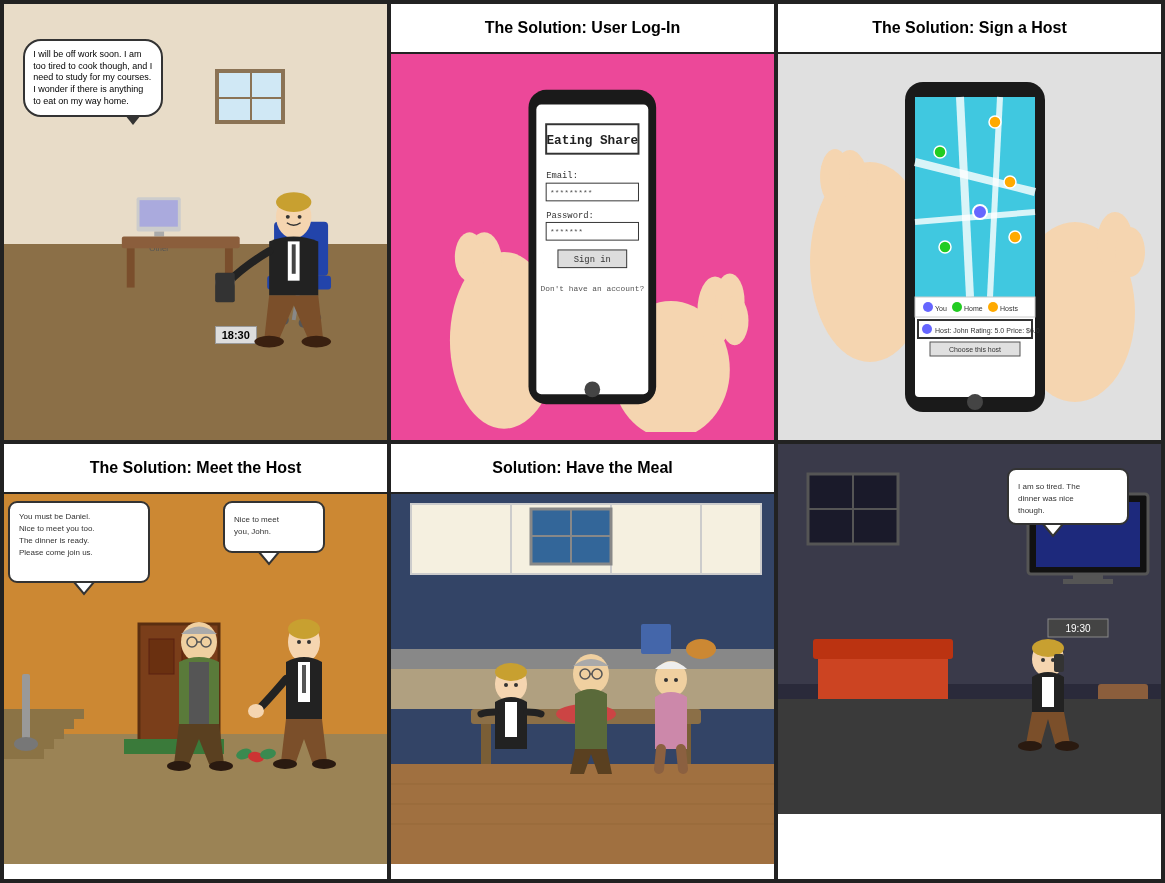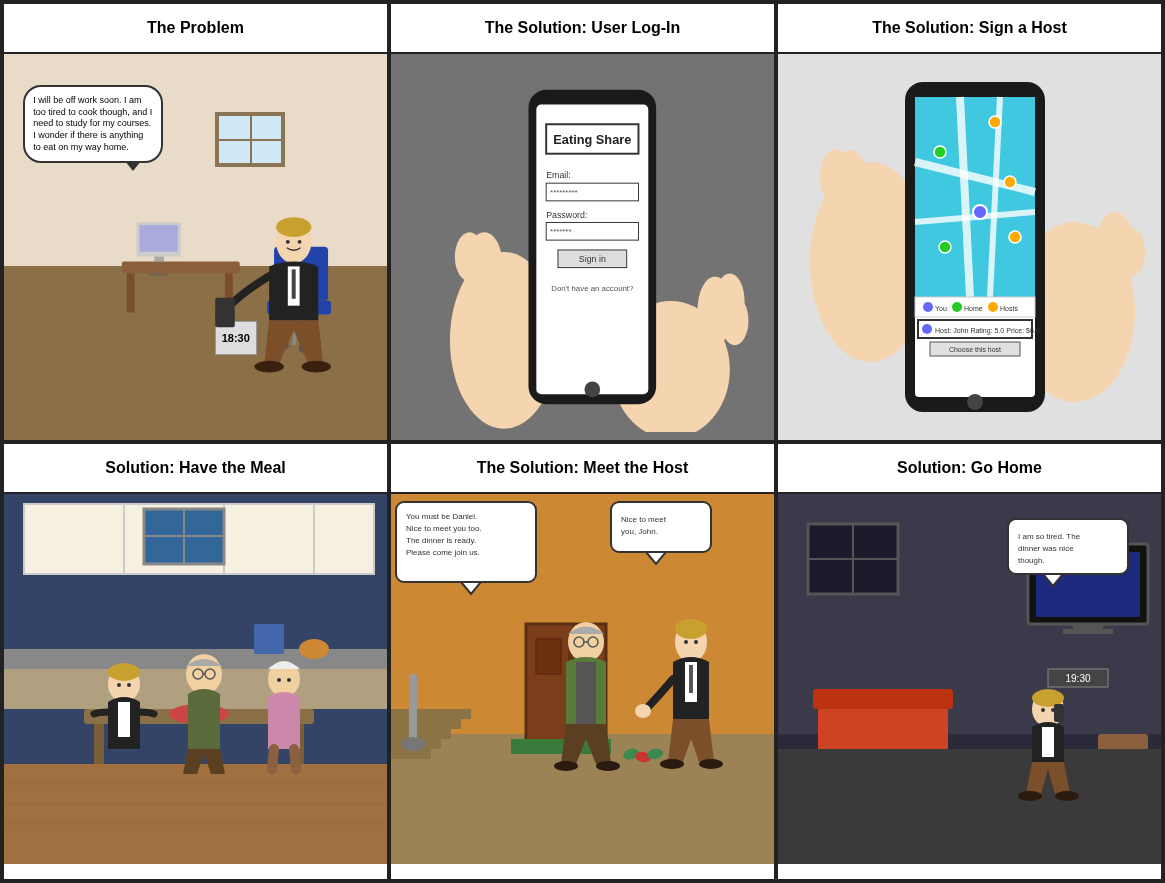--- a/index.html
+++ b/index.html
@@ -81,34 +81,35 @@
       border-left: 8px solid transparent;
       border-right: 8px solid transparent;
       border-top: 10px solid #333;
     }
     .time-display {
       position: absolute;
       bottom: 22%;
       left: 55%;
       background: #ddd;
       border: 1px solid #999;
-      padding: 10px 6px;
+      padding: 2px 6px;
       font-size: 11px;
       font-weight: bold;
     }
 
     
     .login-bg {
       width: 100%;
       height: 100%;
-      background: #737373;
+      background: #ec4899;
       display: flex;
       align-items: center;
       justify-content: flex-end;
       position: relative;
+      font-family: Liberation Mono, monospace;
     }
 
     
     .map-bg {
       width: 100%;
       height: 100%;
       background: #e0e0e0;
       display: flex;
       flex-direction: column;
       align-items: center;
@@ -150,21 +151,20 @@
       width: 2px;
       background: #8b7355;
     }
   </style>
 </head>
 <body>
 
 <div class="grid">
 
   <div class="cell">
-    <div class="cell-title">The Problem</div>
     <div class="cell-content">
       <div class="office-scene">
 
         <div class="office-wall"></div>
         <div class="office-floor"></div>
 
         <div class="office-window"></div>
 
         <div class="time-display">18:30</div>
 
@@ -308,20 +308,95 @@
           <rect x="155" y="280" width="90" height="14" fill="#e0e0e0" stroke="#555" stroke-width="1"></rect>
           <text x="200" y="290" text-anchor="middle" font-size="7" fill="#333">Choose   this   host</text>
 
           <circle cx="200" cy="340" r="8" fill="#444"></circle>
         </svg>
       </div>
     </div>
   </div>
 
   <div class="cell">
+    <div class="cell-title">The Solution: Meet the Host</div>
+    <div class="cell-content">
+      <svg viewBox="0 0 390 370" width="390" height="370">
+
+        <rect x="0" y="0" width="390" height="370" fill="#cc8833"></rect>
+
+        <rect x="0" y="240" width="390" height="130" fill="#9b8355"></rect>
+
+        <rect x="0" y="215" width="80" height="10" fill="#8b7345"></rect>
+        <rect x="0" y="225" width="70" height="10" fill="#8b7345"></rect>
+        <rect x="0" y="235" width="60" height="10" fill="#8b7345"></rect>
+        <rect x="0" y="245" width="50" height="10" fill="#8b7345"></rect>
+        <rect x="0" y="255" width="40" height="10" fill="#8b7345"></rect>
+
+        <rect x="18" y="180" width="8" height="65" fill="#999" rx="2"></rect>
+        <ellipse cx="22" cy="250" rx="12" ry="7" fill="#777"></ellipse>
+
+        <rect x="135" y="130" width="80" height="120" fill="#7a3e1a" stroke="#5a2e10" stroke-width="3"></rect>
+        <circle cx="205" cy="195" r="6" fill="#cc9900"></circle>
+        <rect x="145" y="145" width="25" height="35" fill="#6a3010" stroke="#5a2010" stroke-width="1"></rect>
+        <rect x="178" y="145" width="25" height="35" fill="#6a3010" stroke="#5a2010" stroke-width="1"></rect>
+
+        <rect x="120" y="245" width="100" height="15" fill="#3a7a3a"></rect>
+
+        <ellipse cx="240" cy="260" rx="8" ry="5" fill="#3a8a50" transform="rotate(-20,240,260)"></ellipse>
+        <ellipse cx="252" cy="263" rx="8" ry="5" fill="#cc3333" transform="rotate(10,252,263)"></ellipse>
+        <ellipse cx="264" cy="260" rx="8" ry="5" fill="#3a8a50" transform="rotate(-10,264,260)"></ellipse>
+
+        <rect x="5" y="8" width="140" height="80" fill="white" stroke="#333" stroke-width="2" rx="8"></rect>
+        <text x="15" y="25" font-size="8" fill="#333">You must be Daniel.</text>
+        <text x="15" y="37" font-size="8" fill="#333">Nice to meet you too.</text>
+        <text x="15" y="49" font-size="8" fill="#333">The dinner is ready.</text>
+        <text x="15" y="61" font-size="8" fill="#333">Please come join us.</text>
+        <polygon points="70,88 80,100 90,88" fill="white" stroke="#333" stroke-width="2"></polygon>
+
+        <rect x="220" y="8" width="100" height="50" fill="white" stroke="#333" stroke-width="2" rx="8"></rect>
+        <text x="230" y="28" font-size="8" fill="#333">Nice to meet</text>
+        <text x="230" y="40" font-size="8" fill="#333">you, John.</text>
+        <polygon points="255,58 265,70 275,58" fill="white" stroke="#333" stroke-width="2"></polygon>
+
+        <ellipse cx="195" cy="148" rx="18" ry="20" fill="#f0d0a0"></ellipse>
+        <path d="M177 140 Q195 125 213 140" fill="#aaa"></path>
+
+        <circle cx="188" cy="148" r="5" fill="none" stroke="#555" stroke-width="1.5"></circle>
+        <circle cx="202" cy="148" r="5" fill="none" stroke="#555" stroke-width="1.5"></circle>
+        <line x1="193" y1="148" x2="197" y2="148" stroke="#555" stroke-width="1.5"></line>
+
+        <path d="M175 168 L175 230 L215 230 L215 168 Q195 158 175 168Z" fill="#5a7a3a"></path>
+        <path d="M185 168 L185 230 L205 230 L205 168Z" fill="#555"></path>
+
+        <path d="M175 230 L170 270 L185 270 L195 245 L205 270 L220 270 L215 230Z" fill="#5a4020"></path>
+
+        <ellipse cx="175" cy="272" rx="12" ry="5" fill="#2a1a10"></ellipse>
+        <ellipse cx="217" cy="272" rx="12" ry="5" fill="#2a1a10"></ellipse>
+
+        <ellipse cx="300" cy="148" rx="16" ry="20" fill="#f5d5b0"></ellipse>
+        <ellipse cx="300" cy="135" rx="16" ry="10" fill="#c8a030"></ellipse>
+        <circle cx="295" cy="148" r="2" fill="#333"></circle>
+        <circle cx="305" cy="148" r="2" fill="#333"></circle>
+
+        <path d="M282 168 L282 225 L318 225 L318 168 Q300 158 282 168Z" fill="#222"></path>
+        <rect x="294" y="168" width="12" height="40" fill="white"></rect>
+        <rect x="298" y="171" width="4" height="28" fill="#555"></rect>
+
+        <path d="M282 185 Q265 205 255 215" stroke="#222" stroke-width="8" fill="none" stroke-linecap="round"></path>
+        <ellipse cx="252" cy="217" rx="8" ry="7" fill="#f5d5b0"></ellipse>
+
+        <path d="M282 225 L277 268 L292 268 L300 245 L308 268 L323 268 L318 225Z" fill="#7b4f2a"></path>
+        <ellipse cx="281" cy="270" rx="12" ry="5" fill="#2a1a10"></ellipse>
+        <ellipse cx="320" cy="270" rx="12" ry="5" fill="#2a1a10"></ellipse>
+      </svg>
+    </div>
+  </div>
+
+  <div class="cell">
     <div class="cell-title">Solution: Have the Meal</div>
     <div class="cell-content">
       <svg viewBox="0 0 390 370" width="390" height="370">
 
         <rect x="0" y="0" width="390" height="370" fill="#334466"></rect>
 
         <rect x="20" y="10" width="350" height="70" fill="#f5f0e0" stroke="#ccc" stroke-width="2"></rect>
         <line x1="120" y1="10" x2="120" y2="80" stroke="#ccc" stroke-width="2"></line>
         <line x1="220" y1="10" x2="220" y2="80" stroke="#ccc" stroke-width="2"></line>
         <line x1="310" y1="10" x2="310" y2="80" stroke="#ccc" stroke-width="2"></line>
@@ -382,96 +457,20 @@
         <circle cx="285" cy="186" r="2" fill="#333"></circle>
         <path d="M264 203 L264 255 L296 255 L296 203 Q280 193 264 203Z" fill="#cc88aa"></path>
 
         <path d="M270 255 L268 275" stroke="#8b6040" stroke-width="10" stroke-linecap="round"></path>
         <path d="M290 255 L292 275" stroke="#8b6040" stroke-width="10" stroke-linecap="round"></path>
       </svg>
     </div>
   </div>
 
   <div class="cell">
-    <div class="cell-title">The Solution: Meet the Host</div>
-    <div class="cell-content">
-      <svg viewBox="0 0 390 370" width="390" height="370">
-
-        <rect x="0" y="0" width="390" height="370" fill="#cc8833"></rect>
-
-        <rect x="0" y="240" width="390" height="130" fill="#9b8355"></rect>
-
-        <rect x="0" y="215" width="80" height="10" fill="#8b7345"></rect>
-        <rect x="0" y="225" width="70" height="10" fill="#8b7345"></rect>
-        <rect x="0" y="235" width="60" height="10" fill="#8b7345"></rect>
-        <rect x="0" y="245" width="50" height="10" fill="#8b7345"></rect>
-        <rect x="0" y="255" width="40" height="10" fill="#8b7345"></rect>
-
-        <rect x="18" y="180" width="8" height="65" fill="#999" rx="2"></rect>
-        <ellipse cx="22" cy="250" rx="12" ry="7" fill="#777"></ellipse>
-
-        <rect x="135" y="130" width="80" height="120" fill="#7a3e1a" stroke="#5a2e10" stroke-width="3"></rect>
-        <circle cx="205" cy="195" r="6" fill="#cc9900"></circle>
-        <rect x="145" y="145" width="25" height="35" fill="#6a3010" stroke="#5a2010" stroke-width="1"></rect>
-        <rect x="178" y="145" width="25" height="35" fill="#6a3010" stroke="#5a2010" stroke-width="1"></rect>
-
-        <rect x="120" y="245" width="100" height="15" fill="#3a7a3a"></rect>
-
-        <ellipse cx="240" cy="260" rx="8" ry="5" fill="#3a8a50" transform="rotate(-20,240,260)"></ellipse>
-        <ellipse cx="252" cy="263" rx="8" ry="5" fill="#cc3333" transform="rotate(10,252,263)"></ellipse>
-        <ellipse cx="264" cy="260" rx="8" ry="5" fill="#3a8a50" transform="rotate(-10,264,260)"></ellipse>
-
-        <rect x="5" y="8" width="140" height="80" fill="white" stroke="#333" stroke-width="2" rx="8"></rect>
-        <text x="15" y="25" font-size="8" fill="#333">You must be Daniel.</text>
-        <text x="15" y="37" font-size="8" fill="#333">Nice to meet you too.</text>
-        <text x="15" y="49" font-size="8" fill="#333">The dinner is ready.</text>
-        <text x="15" y="61" font-size="8" fill="#333">Please come join us.</text>
-        <polygon points="70,88 80,100 90,88" fill="white" stroke="#333" stroke-width="2"></polygon>
-
-        <rect x="220" y="8" width="100" height="50" fill="white" stroke="#333" stroke-width="2" rx="8"></rect>
-        <text x="230" y="28" font-size="8" fill="#333">Nice to meet</text>
-        <text x="230" y="40" font-size="8" fill="#333">you, John.</text>
-        <polygon points="255,58 265,70 275,58" fill="white" stroke="#333" stroke-width="2"></polygon>
-
-        <ellipse cx="195" cy="148" rx="18" ry="20" fill="#f0d0a0"></ellipse>
-        <path d="M177 140 Q195 125 213 140" fill="#aaa"></path>
-
-        <circle cx="188" cy="148" r="5" fill="none" stroke="#555" stroke-width="1.5"></circle>
-        <circle cx="202" cy="148" r="5" fill="none" stroke="#555" stroke-width="1.5"></circle>
-        <line x1="193" y1="148" x2="197" y2="148" stroke="#555" stroke-width="1.5"></line>
-
-        <path d="M175 168 L175 230 L215 230 L215 168 Q195 158 175 168Z" fill="#5a7a3a"></path>
-        <path d="M185 168 L185 230 L205 230 L205 168Z" fill="#555"></path>
-
-        <path d="M175 230 L170 270 L185 270 L195 245 L205 270 L220 270 L215 230Z" fill="#5a4020"></path>
-
-        <ellipse cx="175" cy="272" rx="12" ry="5" fill="#2a1a10"></ellipse>
-        <ellipse cx="217" cy="272" rx="12" ry="5" fill="#2a1a10"></ellipse>
-
-        <ellipse cx="300" cy="148" rx="16" ry="20" fill="#f5d5b0"></ellipse>
-        <ellipse cx="300" cy="135" rx="16" ry="10" fill="#c8a030"></ellipse>
-        <circle cx="295" cy="148" r="2" fill="#333"></circle>
-        <circle cx="305" cy="148" r="2" fill="#333"></circle>
-
-        <path d="M282 168 L282 225 L318 225 L318 168 Q300 158 282 168Z" fill="#222"></path>
-        <rect x="294" y="168" width="12" height="40" fill="white"></rect>
-        <rect x="298" y="171" width="4" height="28" fill="#555"></rect>
-
-        <path d="M282 185 Q265 205 255 215" stroke="#222" stroke-width="8" fill="none" stroke-linecap="round"></path>
-        <ellipse cx="252" cy="217" rx="8" ry="7" fill="#f5d5b0"></ellipse>
-
-        <path d="M282 225 L277 268 L292 268 L300 245 L308 268 L323 268 L318 225Z" fill="#7b4f2a"></path>
-        <ellipse cx="281" cy="270" rx="12" ry="5" fill="#2a1a10"></ellipse>
-        <ellipse cx="320" cy="270" rx="12" ry="5" fill="#2a1a10"></ellipse>
-      </svg>
-    </div>
-  </div>
-
-  <div class="cell">
-    <div class="cell-title">Solution: Go Home</div>
     <div class="cell-content">
       <svg viewBox="0 0 390 370" width="390" height="370">
 
         <rect x="0" y="0" width="390" height="370" fill="#2a2a3a"></rect>
 
         <rect x="0" y="0" width="390" height="240" fill="#3a3a4a"></rect>
 
         <rect x="30" y="30" width="90" height="70" fill="#1a1a2a" stroke="#555" stroke-width="3"></rect>
         <line x1="75" y1="30" x2="75" y2="100" stroke="#555" stroke-width="2"></line>
         <line x1="30" y1="65" x2="120" y2="65" stroke="#555" stroke-width="2"></line>

